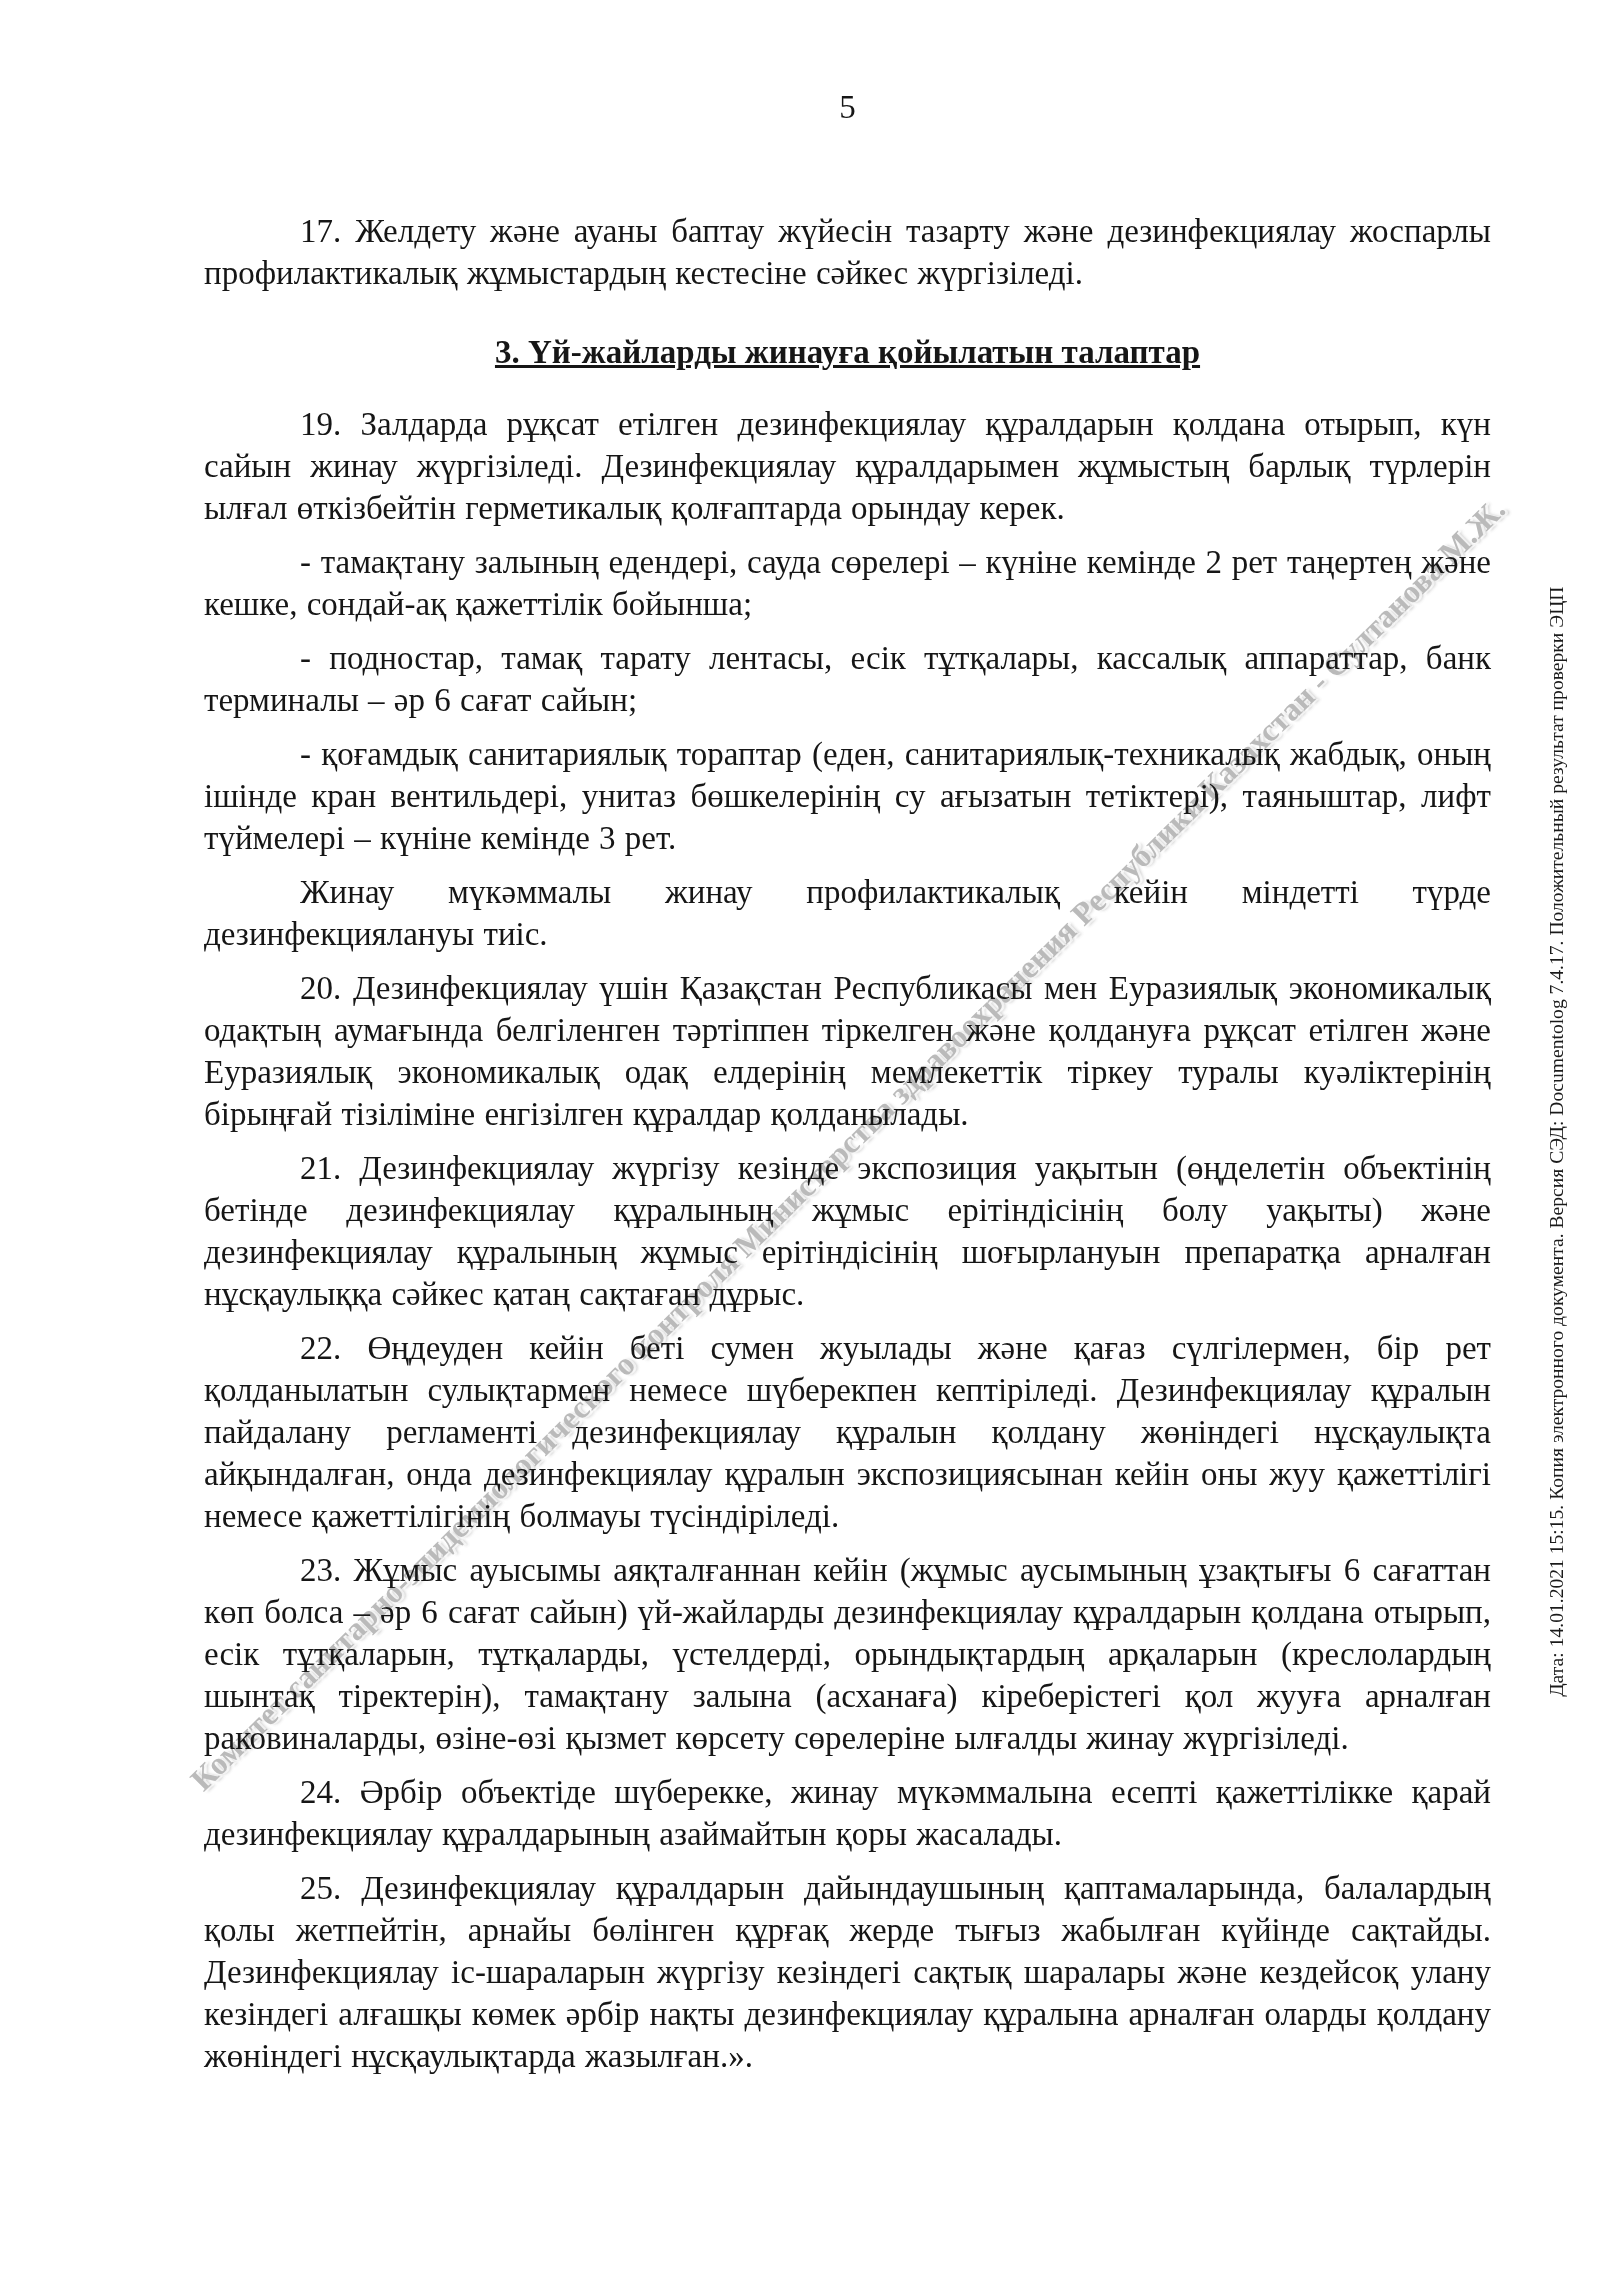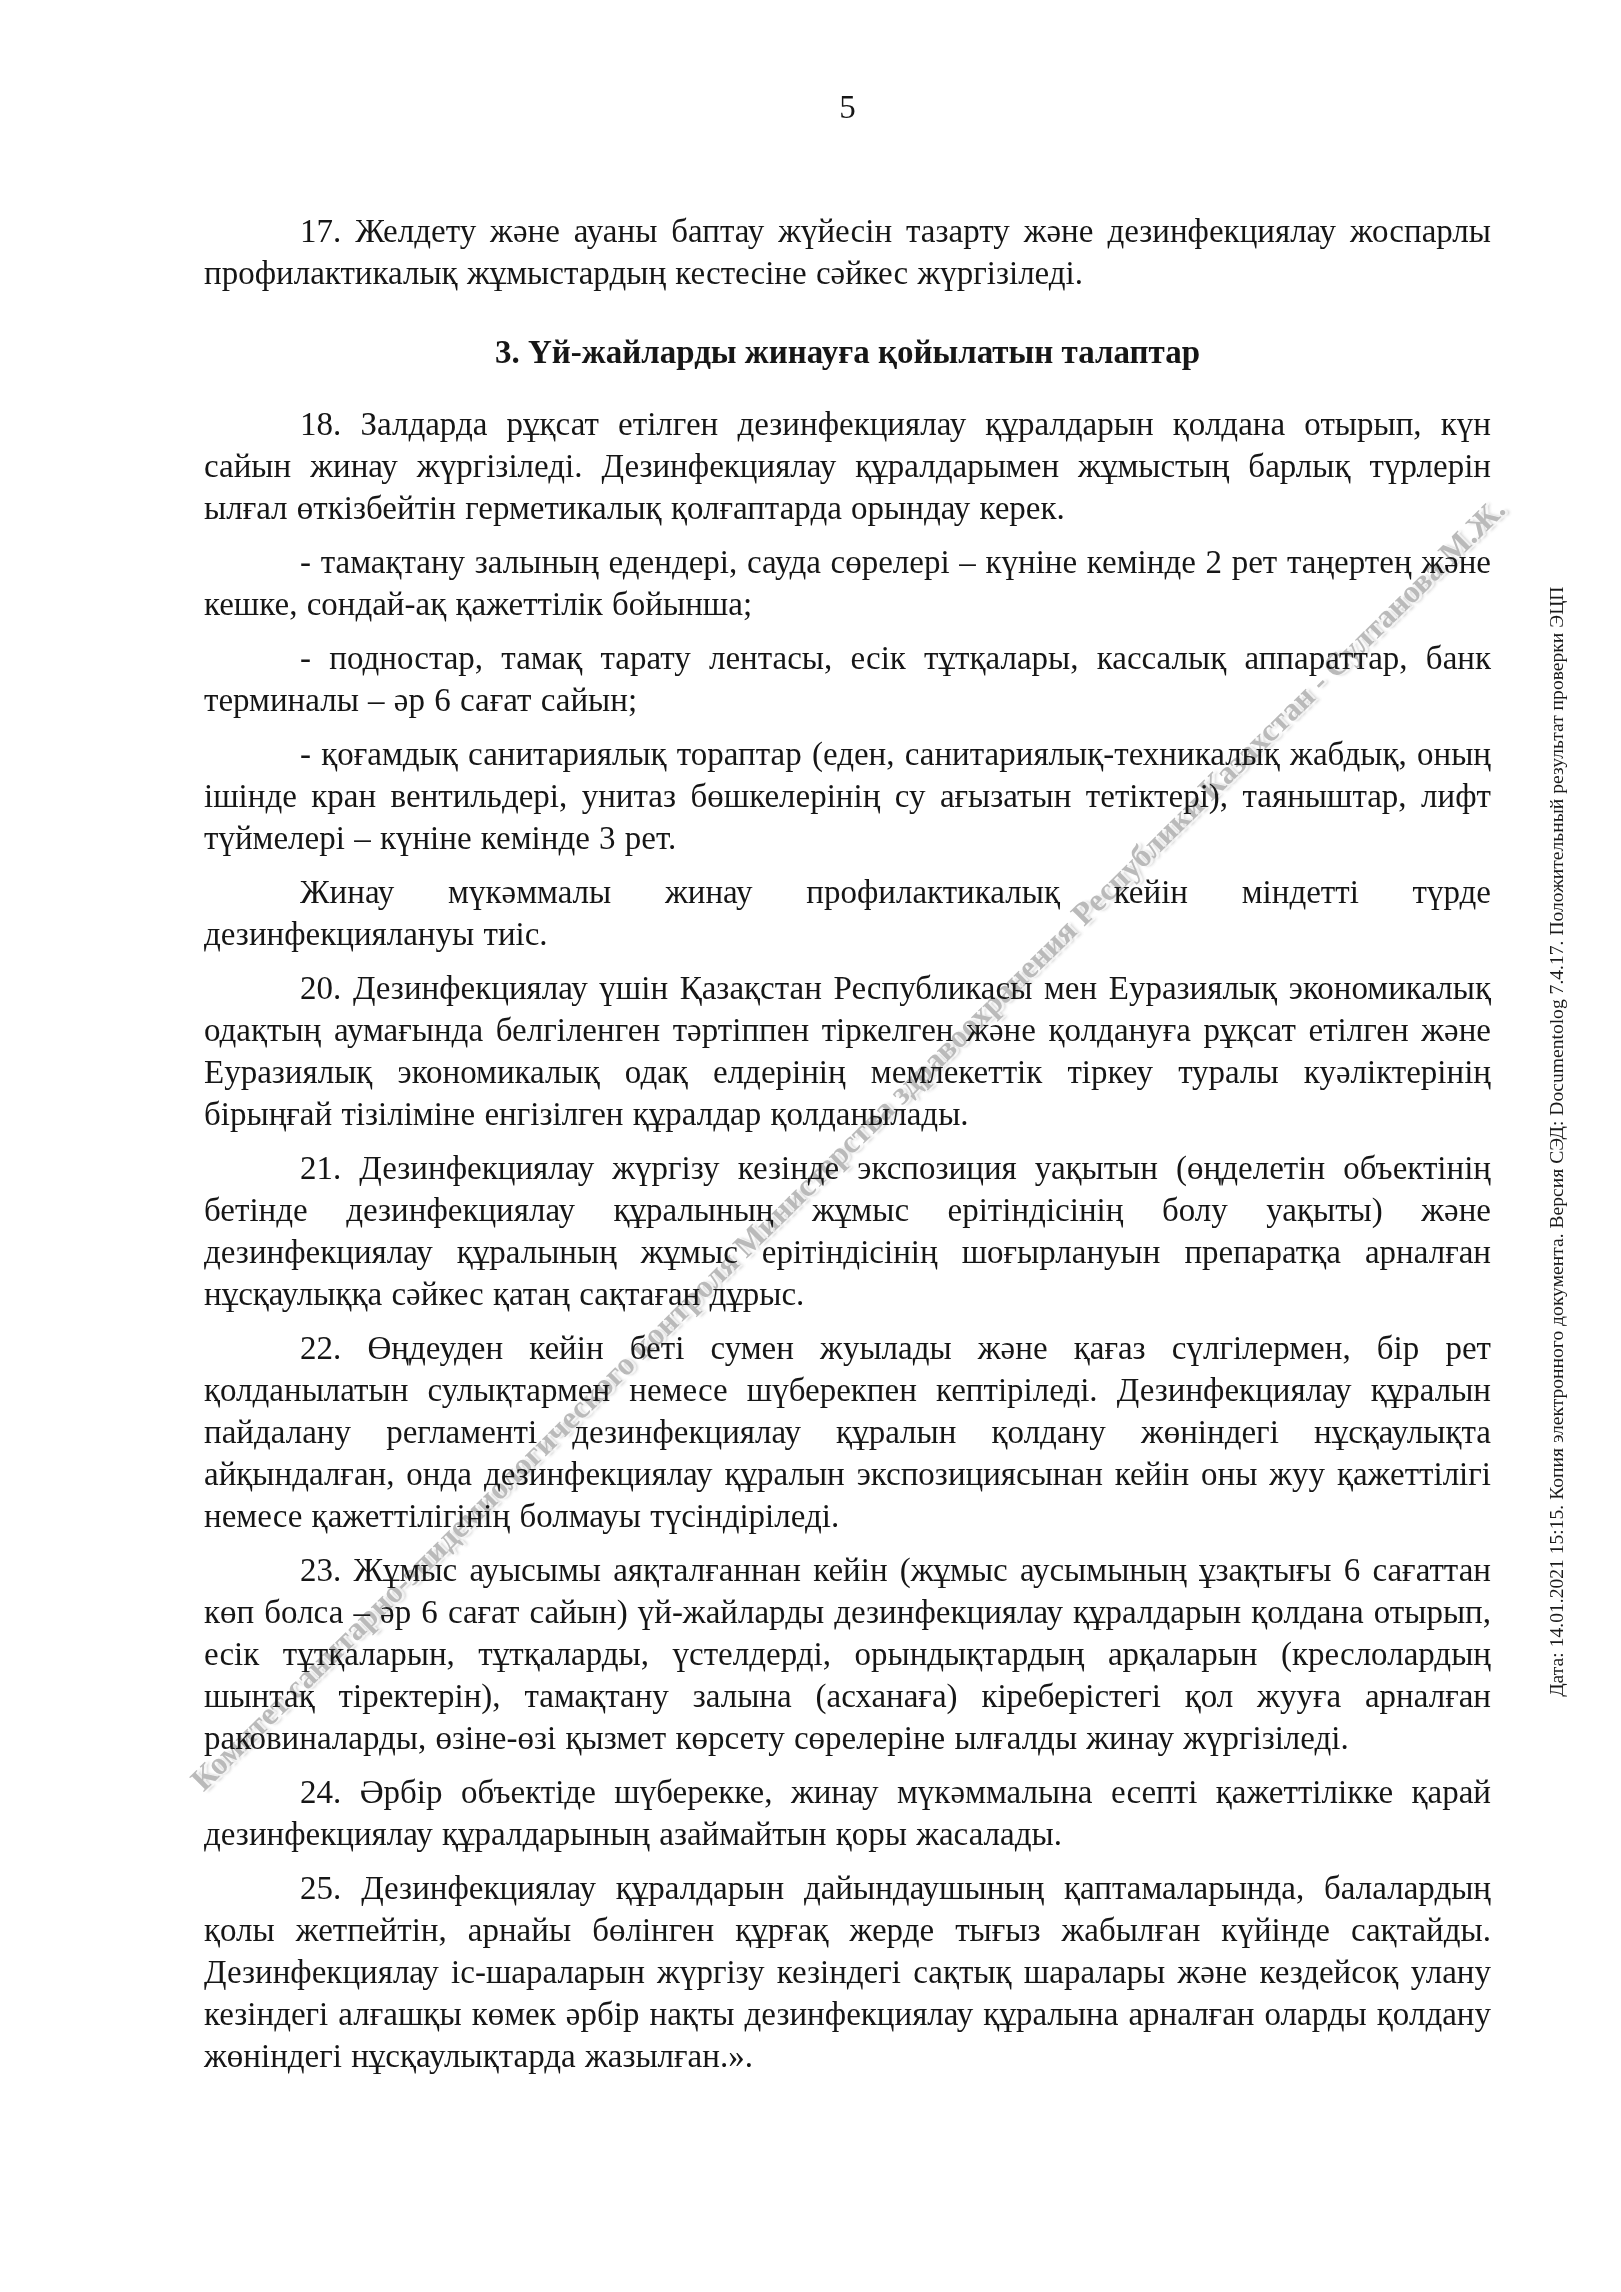--- a/index.html
+++ b/index.html
@@ -33,20 +33,21 @@
     margin: 12px;
     word-spacing: 1px;
   }
   .heading {
     font-size: 33px;
     line-height: 42px;
     font-weight: bold;
     text-align: center;
     text-indent: 0;
     margin: 37px 0 30px 0;
+    text-decoration: underline;
   }
   .watermark {
     position: absolute;
     left: -59px;
     top: 1138px;
     width: 1779px;
     height: 47px;
     line-height: 47px;
     transform: rotate(-44.5deg);
     transform-origin: center center;
@@ -86,21 +87,21 @@
   <div class="stamp">Дата: 14.01.2021 15:15. Копия электронного документа. Версия СЭД: Documentolog 7.4.17. Положительный результат проверки ЭЦП</div>
 
   <main class="content">
 
     <div class="page-number">5</div>
 
     <p class="para">17. Желдету және ауаны баптау жүйесін тазарту және дезинфекциялау жоспарлы профилактикалық жұмыстардың кестесіне сәйкес жүргізіледі.</p>
 
     <h2 class="heading">3. Үй-жайларды жинауға қойылатын талаптар</h2>
 
-    <p class="para">18. Залдарда рұқсат етілген дезинфекциялау құралдарын қолдана отырып, күн сайын жинау жүргізіледі. Дезинфекциялау құралдарымен жұмыстың барлық түрлерін ылғал өткізбейтін герметикалық қолғаптарда орындау керек.</p>
+    <p class="para">19. Залдарда рұқсат етілген дезинфекциялау құралдарын қолдана отырып, күн сайын жинау жүргізіледі. Дезинфекциялау құралдарымен жұмыстың барлық түрлерін ылғал өткізбейтін герметикалық қолғаптарда орындау керек.</p>
     <p class="para">- тамақтану залының едендері, сауда сөрелері – күніне кемінде 2 рет таңертең және кешке, сондай-ақ қажеттілік бойынша;</p>
     <p class="para">- подностар, тамақ тарату лентасы, есік тұтқалары, кассалық аппараттар, банк терминалы – әр 6 сағат сайын;</p>
     <p class="para">- қоғамдық санитариялық тораптар (еден, санитариялық-техникалық жабдық, оның ішінде кран вентильдері, унитаз бөшкелерінің су ағызатын тетіктері), таяныштар, лифт түймелері – күніне кемінде 3 рет.</p>
     <p class="para">Жинау мүкәммалы жинау профилактикалық кейін міндетті түрде дезинфекциялануы тиіс.</p>
     <p class="para">20. Дезинфекциялау үшін Қазақстан Республикасы мен Еуразиялық экономикалық одақтың аумағында белгіленген тәртіппен тіркелген және қолдануға рұқсат етілген және Еуразиялық экономикалық одақ елдерінің мемлекеттік тіркеу туралы куәліктерінің бірыңғай тізіліміне енгізілген құралдар қолданылады.</p>
     <p class="para">21. Дезинфекциялау жүргізу кезінде экспозиция уақытын (өңделетін объектінің бетінде дезинфекциялау құралының жұмыс ерітіндісінің болу уақыты) және дезинфекциялау құралының жұмыс ерітіндісінің шоғырлануын препаратқа арналған нұсқаулыққа сәйкес қатаң сақтаған дұрыс.</p>
     <p class="para">22. Өңдеуден кейін беті сумен жуылады және қағаз сүлгілермен, бір рет қолданылатын сулықтармен немесе шүберекпен кептіріледі. Дезинфекциялау құралын пайдалану регламенті дезинфекциялау құралын қолдану жөніндегі нұсқаулықта айқындалған, онда дезинфекциялау құралын экспозициясынан кейін оны жуу қажеттілігі немесе қажеттілігінің болмауы түсіндіріледі.</p>
     <p class="para">23. Жұмыс ауысымы аяқталғаннан кейін (жұмыс аусымының ұзақтығы 6 сағаттан көп болса – әр 6 сағат сайын) үй-жайларды дезинфекциялау құралдарын қолдана отырып, есік тұтқаларын, тұтқаларды, үстелдерді, орындықтардың арқаларын (креслолардың шынтақ тіректерін), тамақтану залына (асханаға) кіреберістегі қол жууға арналған раковиналарды, өзіне-өзі қызмет көрсету сөрелеріне ылғалды жинау жүргізіледі.</p>
     <p class="para">24. Әрбір объектіде шүберекке, жинау мүкәммалына есепті қажеттілікке қарай дезинфекциялау құралдарының азаймайтын қоры жасалады.</p>
     <p class="para">25. Дезинфекциялау құралдарын дайындаушының қаптамаларында, балалардың қолы жетпейтін, арнайы бөлінген құрғақ жерде тығыз жабылған күйінде сақтайды. Дезинфекциялау іс-шараларын жүргізу кезіндегі сақтық шаралары және кездейсоқ улану кезіндегі алғашқы көмек әрбір нақты дезинфекциялау құралына арналған оларды қолдану жөніндегі нұсқаулықтарда жазылған.».</p>

